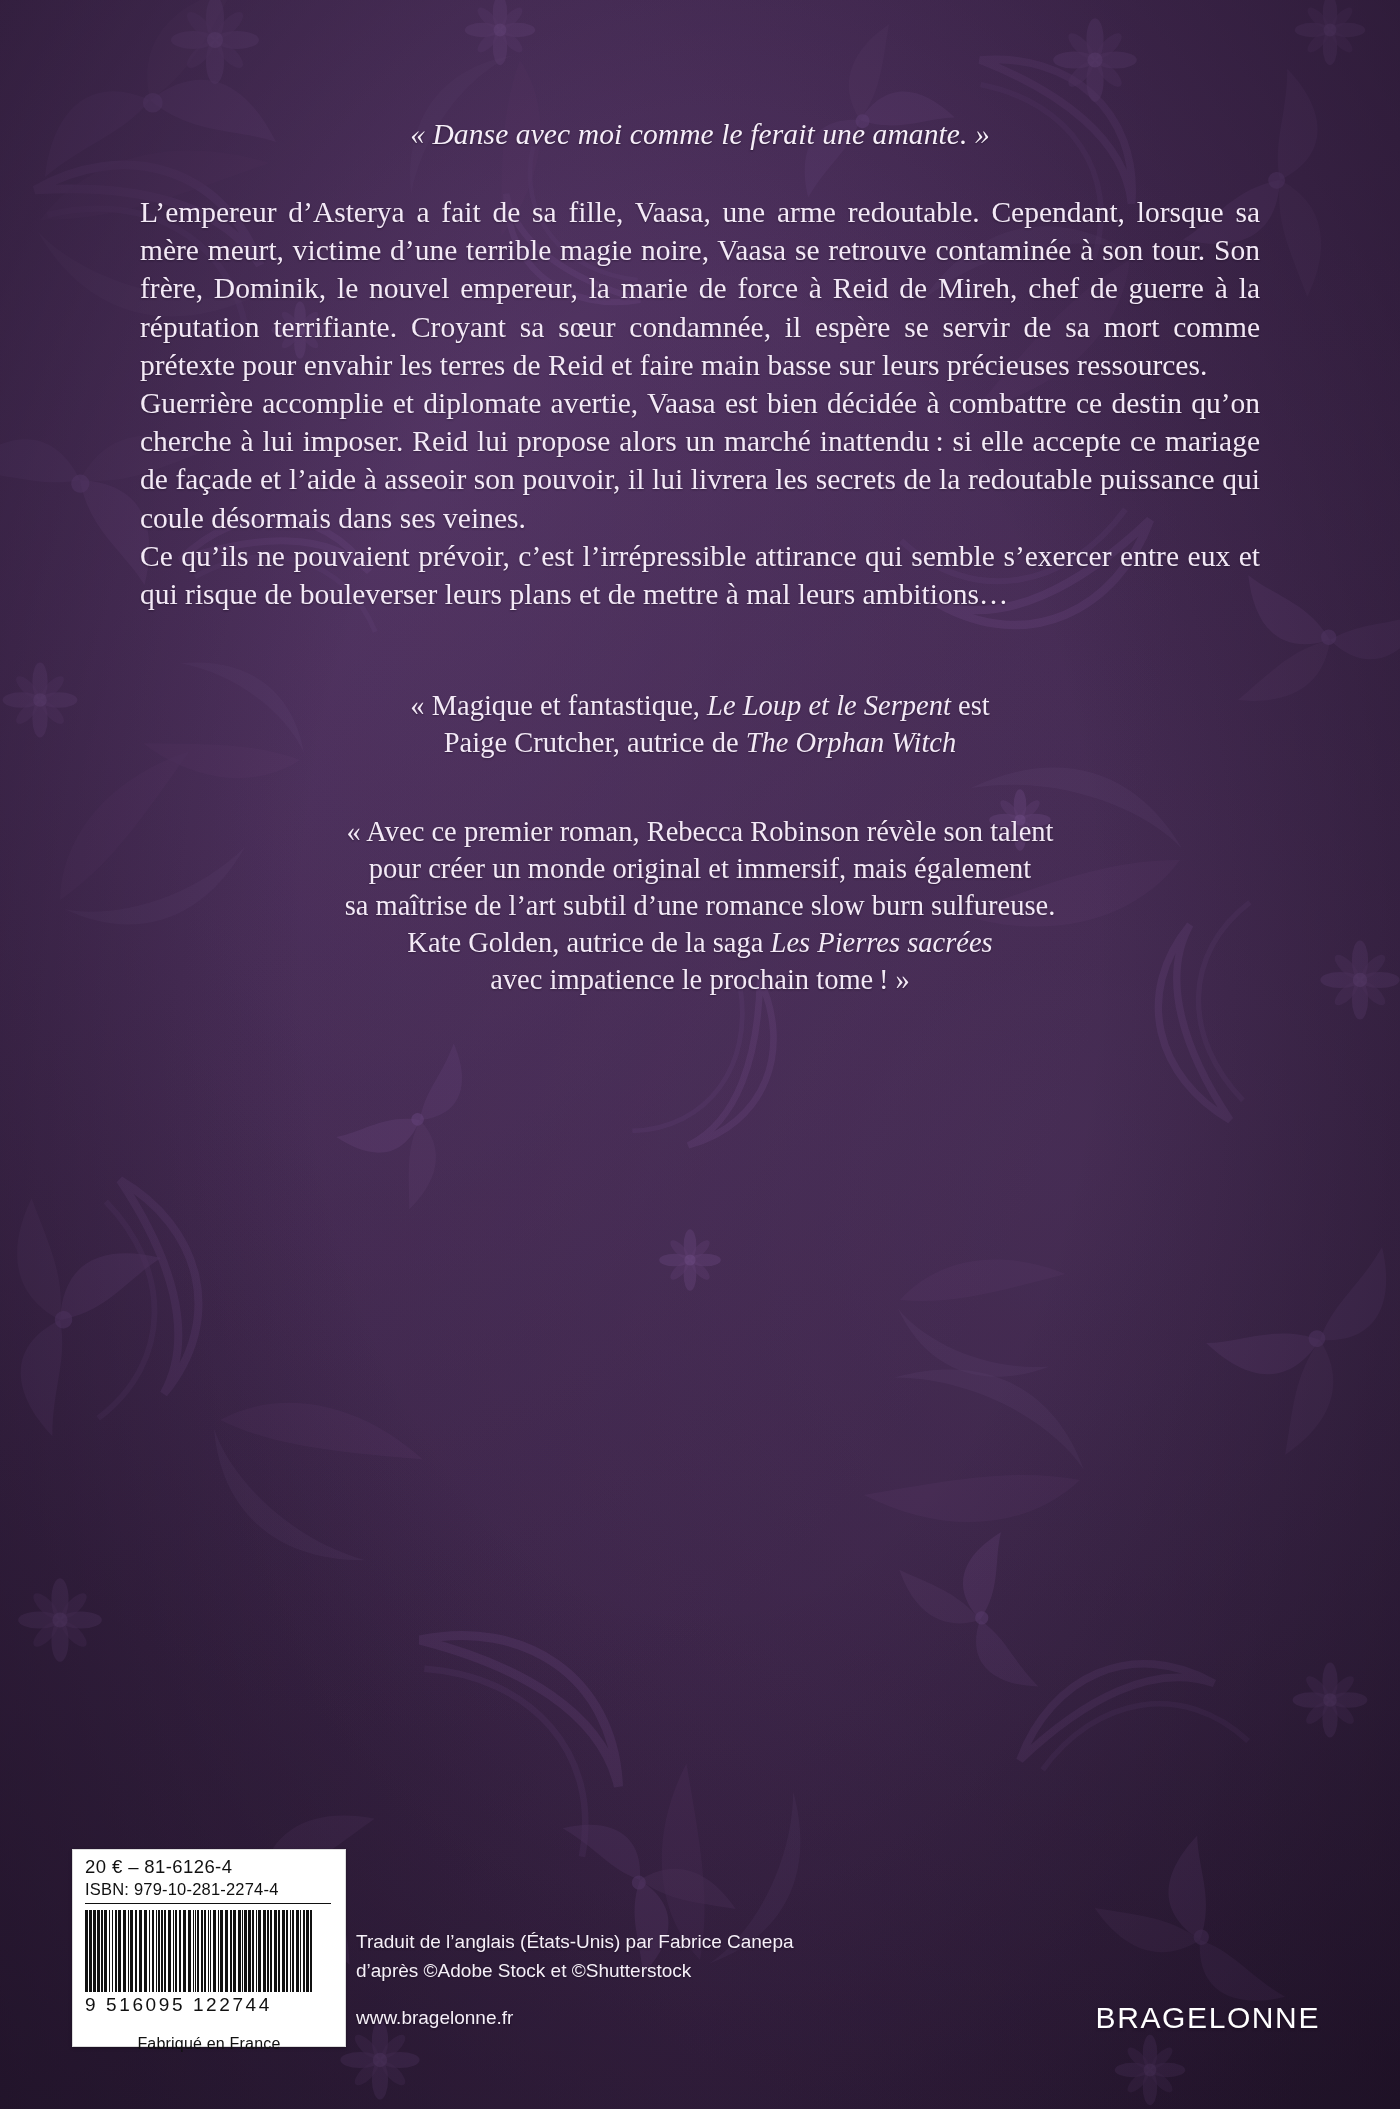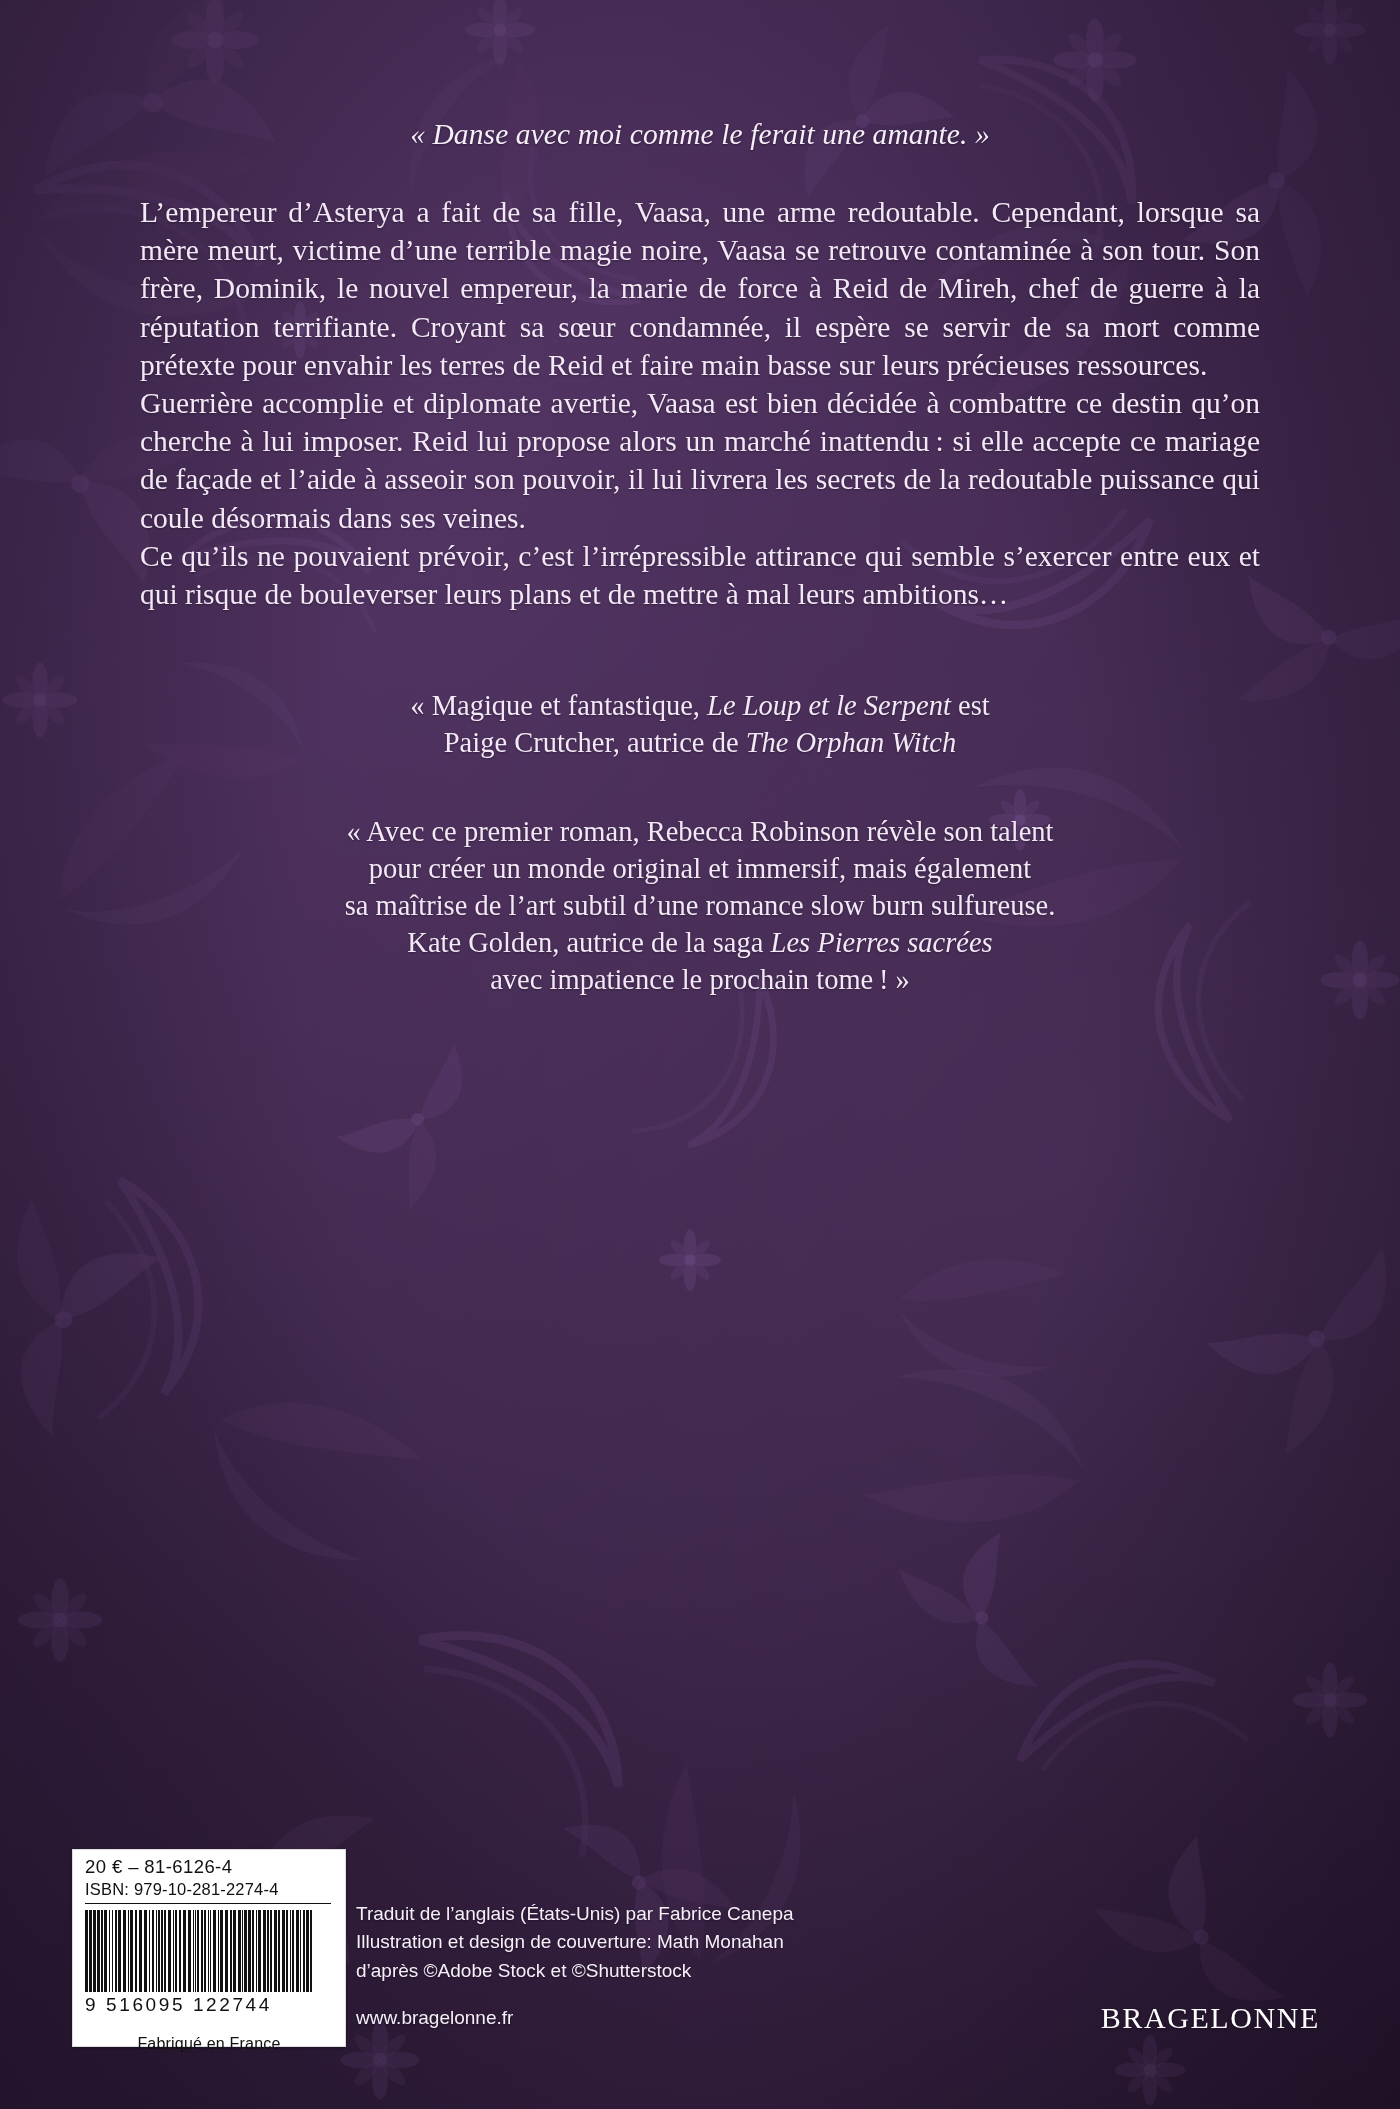--- a/index.html
+++ b/index.html
@@ -159,21 +159,21 @@
     color: #f6f0f8;
     text-shadow: 0 1px 2px rgba(20,8,28,0.5);
   }
   .credits div { white-space: nowrap; }
   .credits .site { margin-top: 18px; }
 
   .publisher {
     position: absolute;
     right: 80px;
     bottom: 74px;
-    font-family: Liberation Serif, serif;
+    font-family: Liberation Sans, sans-serif;
     font-size: 30px;
     letter-spacing: 1.6px;
     color: #ffffff;
     font-weight: 400;
     text-shadow: 0 1px 3px rgba(20,8,28,0.55);
   }
 </style>
 </head>
 <body>
 
@@ -433,21 +433,20 @@
           <i style="width:1px;background:transparent"></i>
           <i style="width:2px"></i>
           <i style="width:2px;background:transparent"></i>
         </div>
       <div class="barcode-digits">9 516095 122744</div>
       <div class="barcode-made">Fabriqué en France</div>
     </div>
 
     <div class="credits">
       <div>Traduit de l’anglais (États-Unis) par Fabrice Canepa</div>
-      <div>Illustration et design de couverture: Math Monahan</div>
       <div>d’après ©Adobe Stock et ©Shutterstock</div>
       <div class="site">www.bragelonne.fr</div>
     </div>
 
     <div class="publisher">BRAGELONNE</div>
   </div>
 
 </div>
 
 </body></html>

